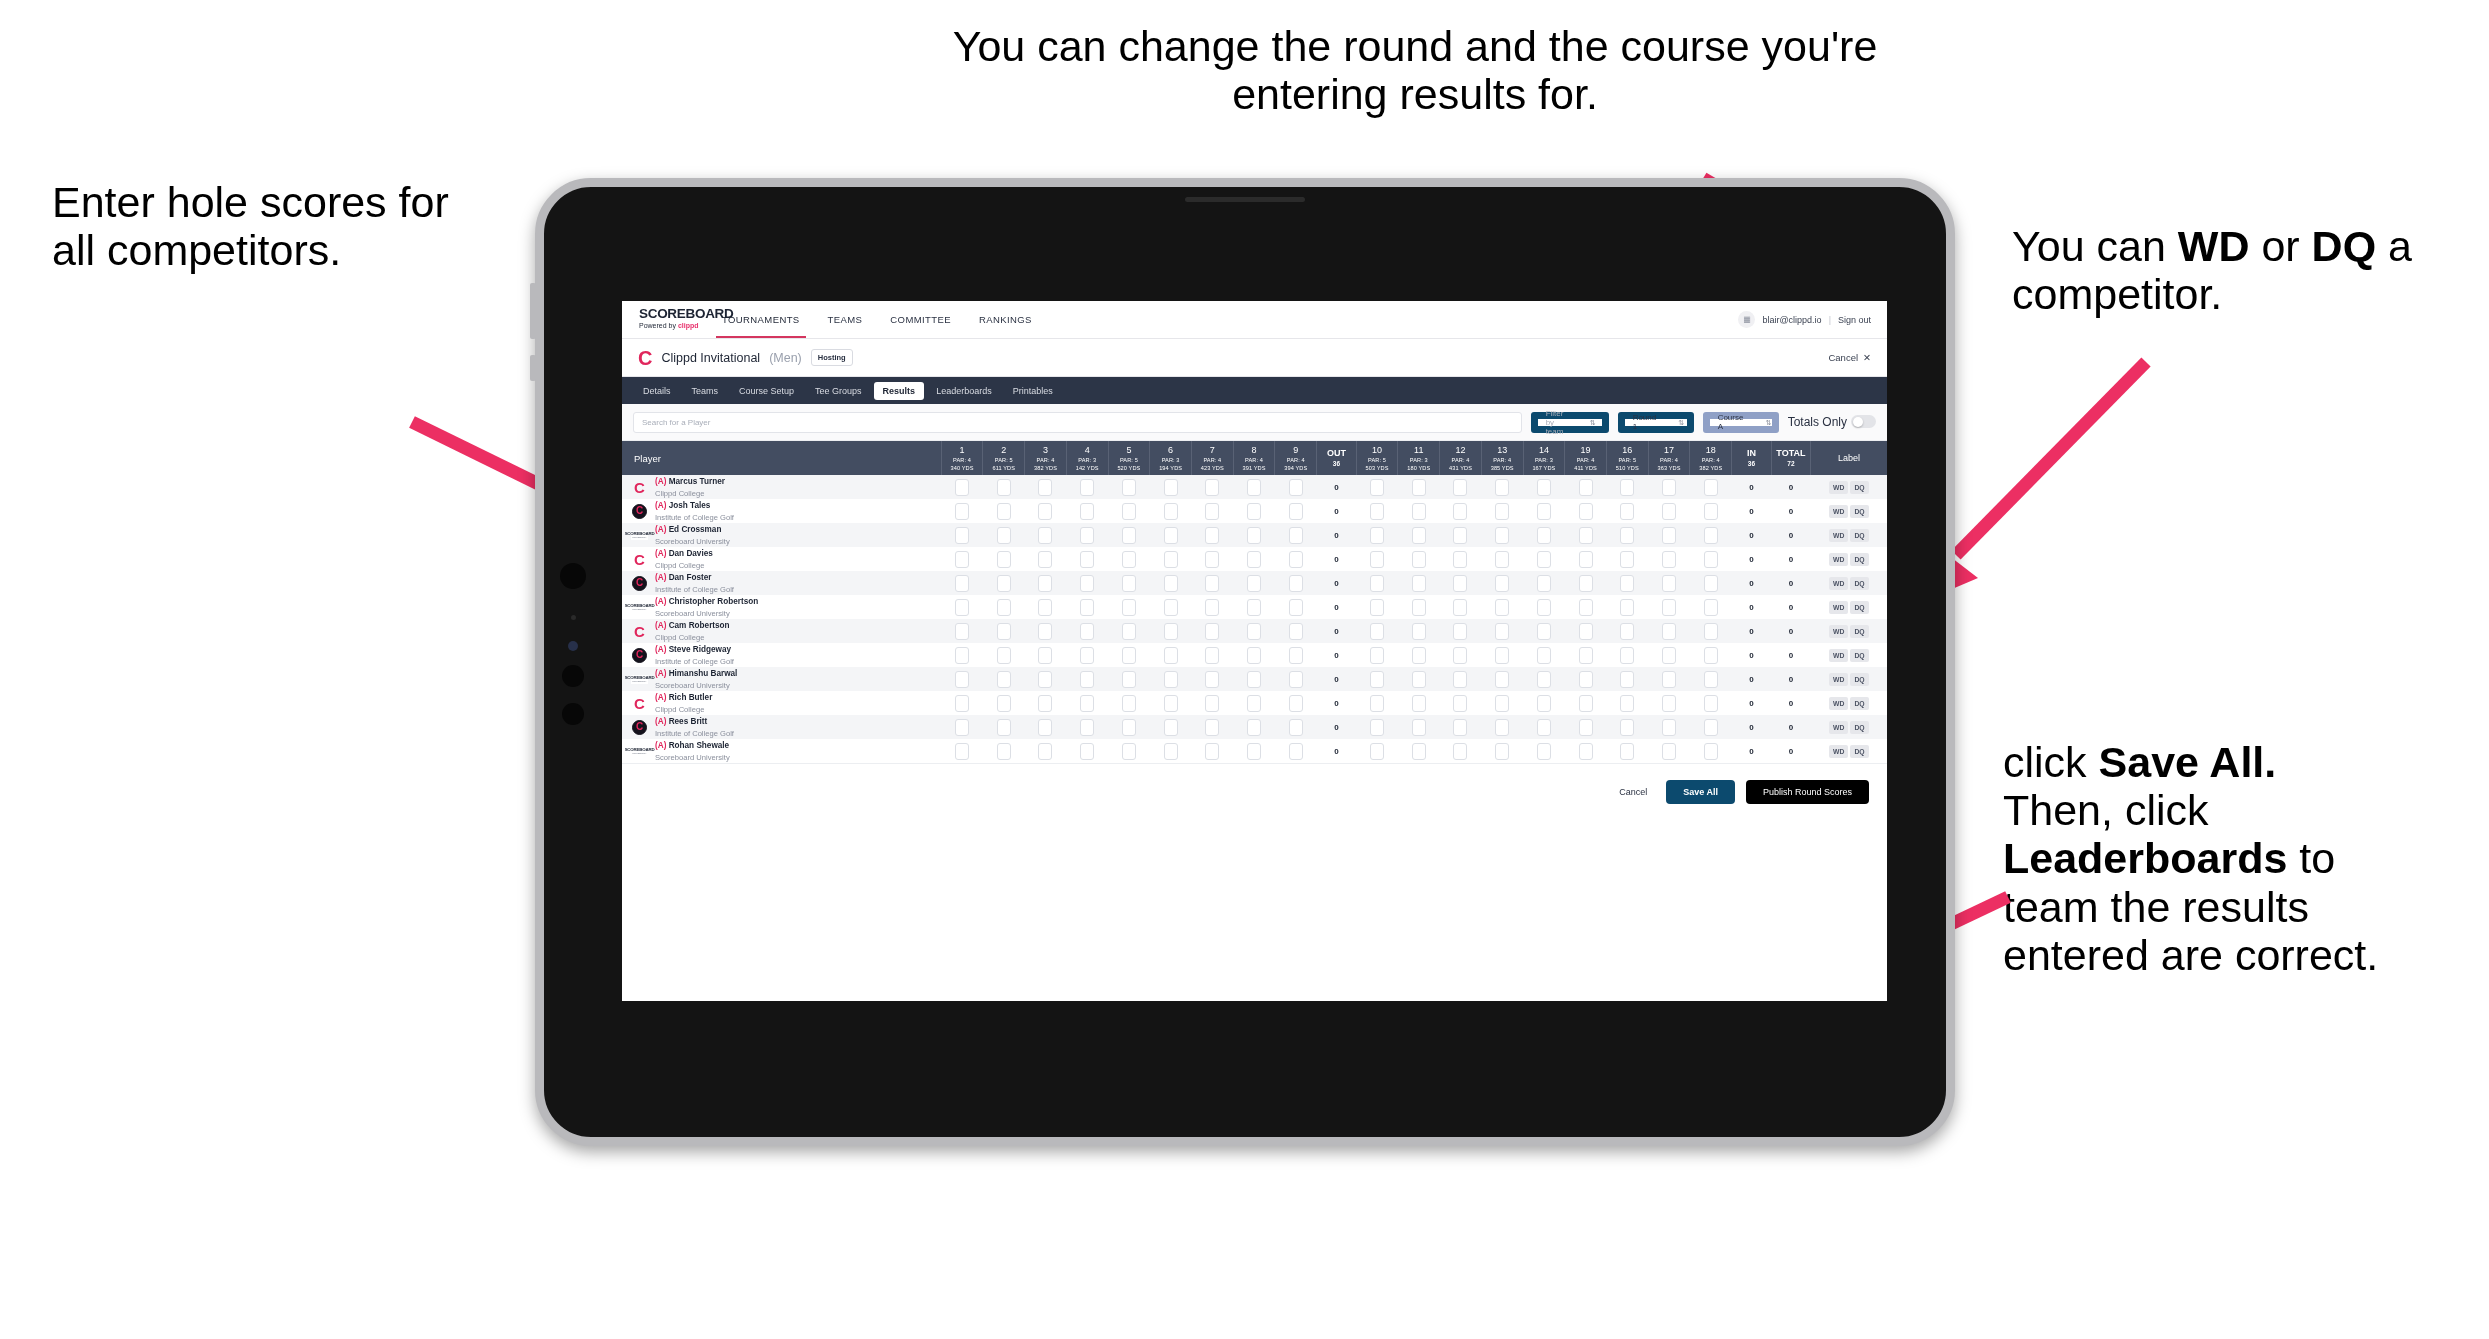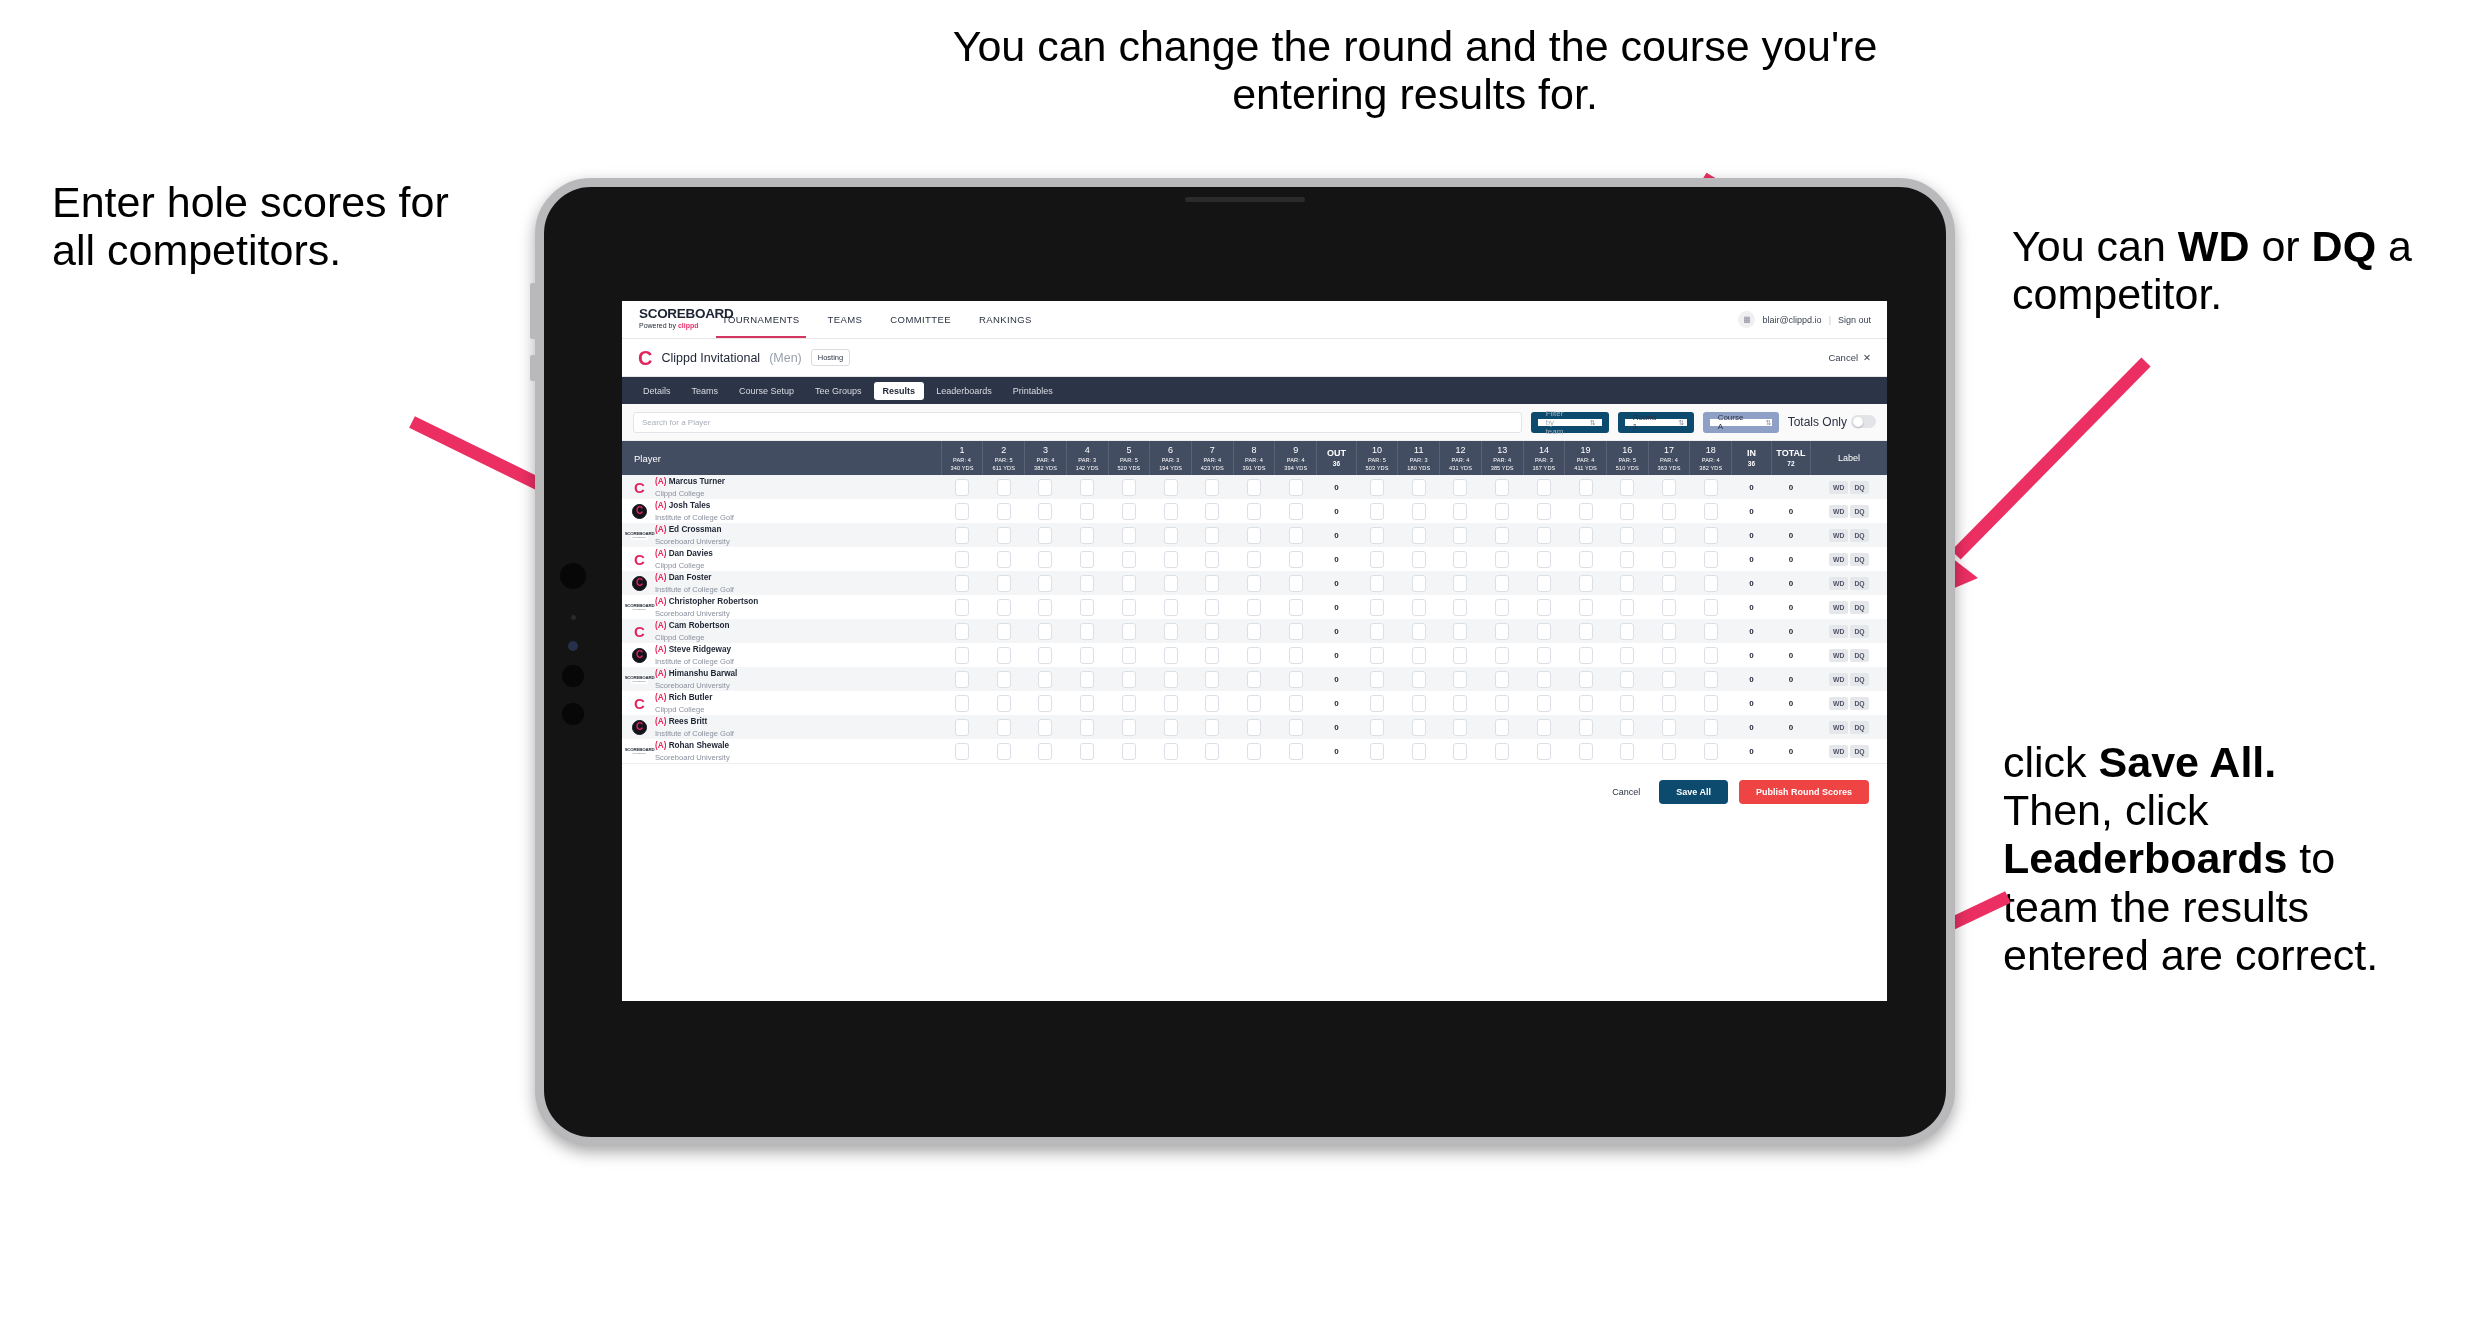--- a/index.html
+++ b/index.html
@@ -104,21 +104,21 @@
     height: 38px; display: flex; align-items: center; padding: 0 16px;
     background: #fff; border-bottom: 1px solid #e6e6ea; gap: 9px;
   }
   .c-logo {
     font-family: "Liberation Sans", sans-serif;
     font-weight: 700; font-size: 20px; color: #e0265c; line-height: 20px;
   }
   #titlebar .tname { font-size: 12.5px; color: #1d2433; font-weight: 400; }
   #titlebar .tgender { font-size: 12.5px; color: #9aa0ad; }
   .chip-host {
-    font-size: 7.5px; font-weight: 400; color: #2a3142;
+    font-size: 7.5px; font-weight: 700; color: #2a3142;
     border: 1px solid #d9dbe1; border-radius: 3px; padding: 3px 6px; text-align: center;
   }
   .cancel-x {
     margin-left: auto; font-size: 9.5px; color: #3b4252;
     display: flex; align-items: center; gap: 5px; cursor: pointer;
   }
 
   
   #subtabs {
     height: 27px; background: #2c3547; display: flex; align-items: center;
@@ -228,21 +228,21 @@
 
   
   #tfooter {
     height: 56px; background: #fff; display: flex; align-items: center;
     justify-content: flex-end; gap: 11px; padding: 0 18px;
     border-top: 1px solid #eceef1;
   }
   .btn { font-size: 9px; border-radius: 4px; cursor: pointer; border: none; }
   .btn-cancel { background: transparent; color: #2a3142; padding: 6px 8px; }
   .btn-save { background: #0c4a6e; color: #fff; padding: 7px 17px; font-weight: 600; }
-  .btn-publish { background: #ef4444; color: #fff; padding: 7px 17px; font-weight: 700; }
+  .btn-publish { background: #000000; color: #fff; padding: 7px 17px; font-weight: 400; }
 </style>
 </head>
 <body>
 
 <div id="stage">
 
   <div class="anno" id="anno-top"><span>You can change the round and the course you're entering results for.</span></div>
   <div class="anno" id="anno-left"><span>Enter hole scores for all competitors.</span></div>
   <div class="anno" id="anno-right"><span>You can </span><b>WD</b><span> or </span><b>DQ</b><span> a competitor.</span></div>
   <div class="anno" id="anno-save"><br><span>click </span><b>Save All.</b><br><span>Then, click</span><br><b>Leaderboards</b><span> to</span><br><span>team the results</span><br><span>entered are correct.</span></div>

